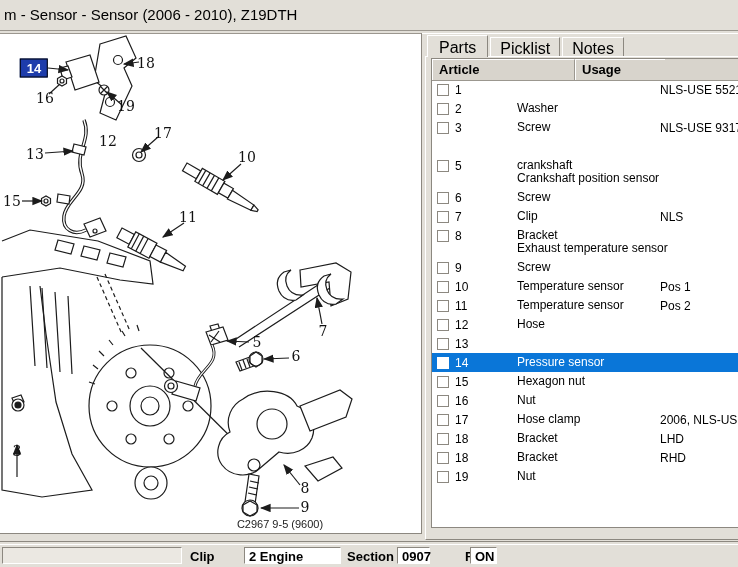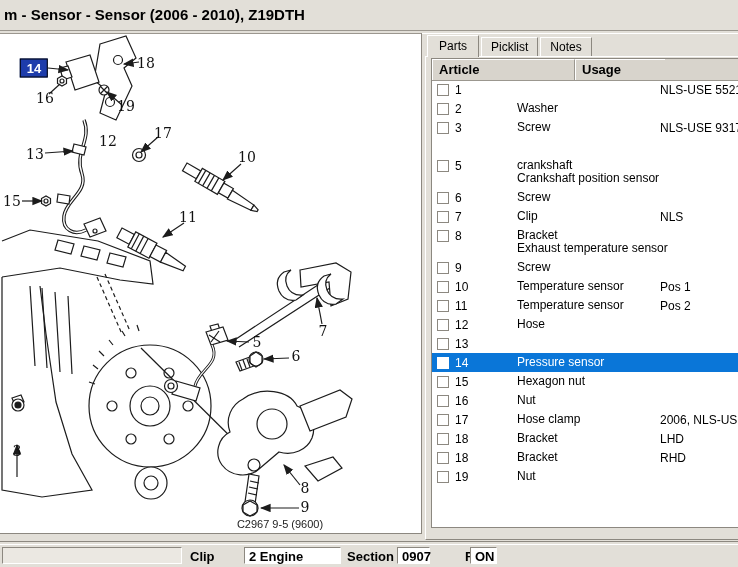--- a/index.html
+++ b/index.html
@@ -1,36 +1,36 @@
 <!DOCTYPE html>
 <html style="--sel: #0a76d8; --hl: #1d3cab;"><head>
 <meta charset="utf-8">
 <style>
   html,body{margin:0;padding:0;background:#b8b4ac;}
   .screen{position:relative;width:738px;height:567px;background:#e2dfd8;overflow:hidden;
           font-family:"Liberation Sans",sans-serif;color:#000;}
 
   
   .titlebar{position:absolute;left:0;top:0;width:738px;height:30px;background:#e2dfd8;}
-  .titlebar .t{position:absolute;left:4px;top:6px;font-size:15px;font-weight:bold;white-space:nowrap;}
+  .titlebar .t{position:absolute;left:4px;top:6px;font-size:15px;font-weight:normal;white-space:nowrap;}
   .title-div{position:absolute;left:0;top:30px;width:738px;height:2px;
              border-top:1px solid #9b978f;border-bottom:1px solid #ffffff;}
 
   
   .diagram{position:absolute;left:0;top:33px;width:421px;height:499px;background:#ffffff;
            border-top:1px solid #9b978f;border-right:1px solid #8c8880;border-bottom:1px solid #8c8880;}
   .callout{position:absolute;transform:translate(-50%,-50%);font-family:"DejaVu Serif",serif;
            font-size:14px;color:#111;white-space:nowrap;z-index:3;}
   .callout.hl{font-family:"Liberation Sans",sans-serif;font-size:13px;font-weight:bold;color:#fff;
               background:var(--hl,#1d3cab);border:1px solid #000;padding:1px 6px;}
   .caption{position:absolute;left:205px;top:484px;width:150px;text-align:center;font-size:11px;color:#222;}
 
   
   .tabbar{position:absolute;left:427px;top:35px;height:21px;display:flex;align-items:flex-end;z-index:2;}
-  .tab{font-size:12px;background:#e2dfd8;border:1px solid #8c8880;border-bottom:none;
+  .tab{font-size:16px;background:#e2dfd8;border:1px solid #8c8880;border-bottom:none;
        border-left-color:#ffffff;border-top-color:#ffffff;padding:2px 9px 3px 9px;margin-right:2px;height:13px;}
   .tab.active{padding:3px 11px 4px 11px;height:14px;margin-bottom:-1px;}
   .tabpanel{position:absolute;left:425px;top:56px;width:313px;height:482px;background:#e2dfd8;
             border-top:1px solid #ffffff;border-left:1px solid #ffffff;border-bottom:1px solid #8c8880;}
 
   
   .tablebox{position:absolute;left:431px;top:58px;width:307px;height:468px;background:#ffffff;
             border:1px solid #8c8880;border-right:none;overflow:hidden;}
   .thead{position:absolute;left:0;top:0;width:100%;height:21px;background:#d8d4cc;display:flex;
          border-bottom:1px solid #9b978f;font-size:13px;font-weight:bold;}

